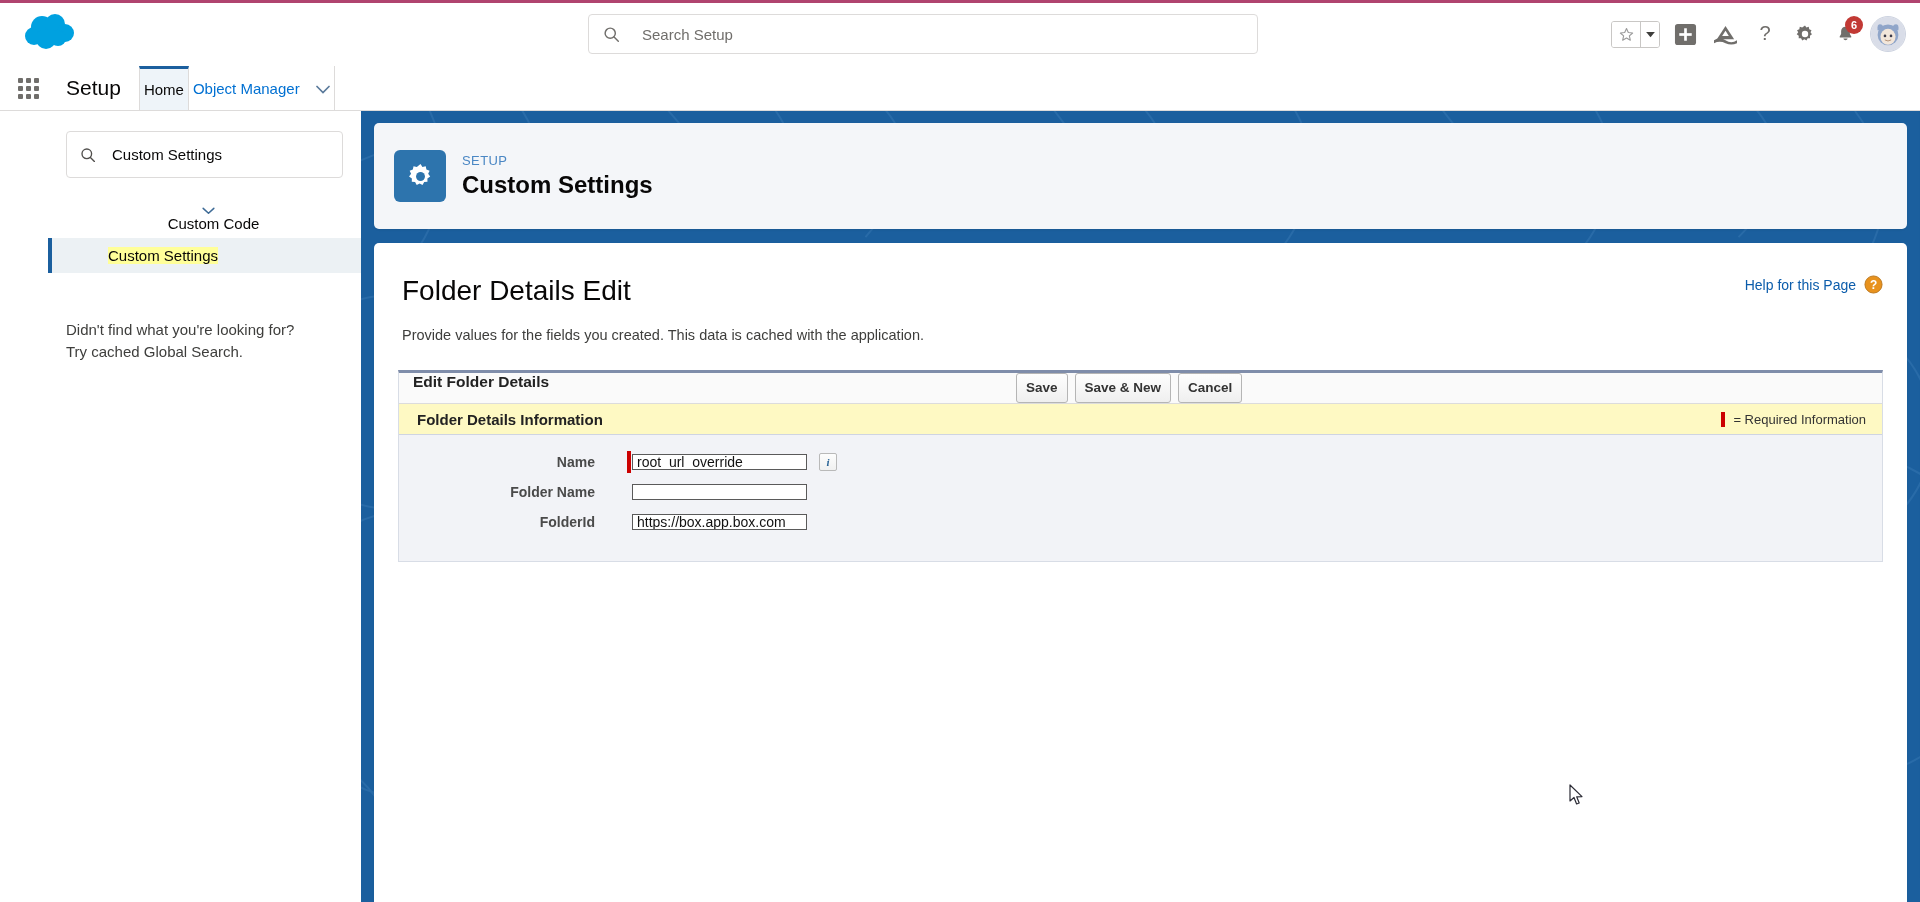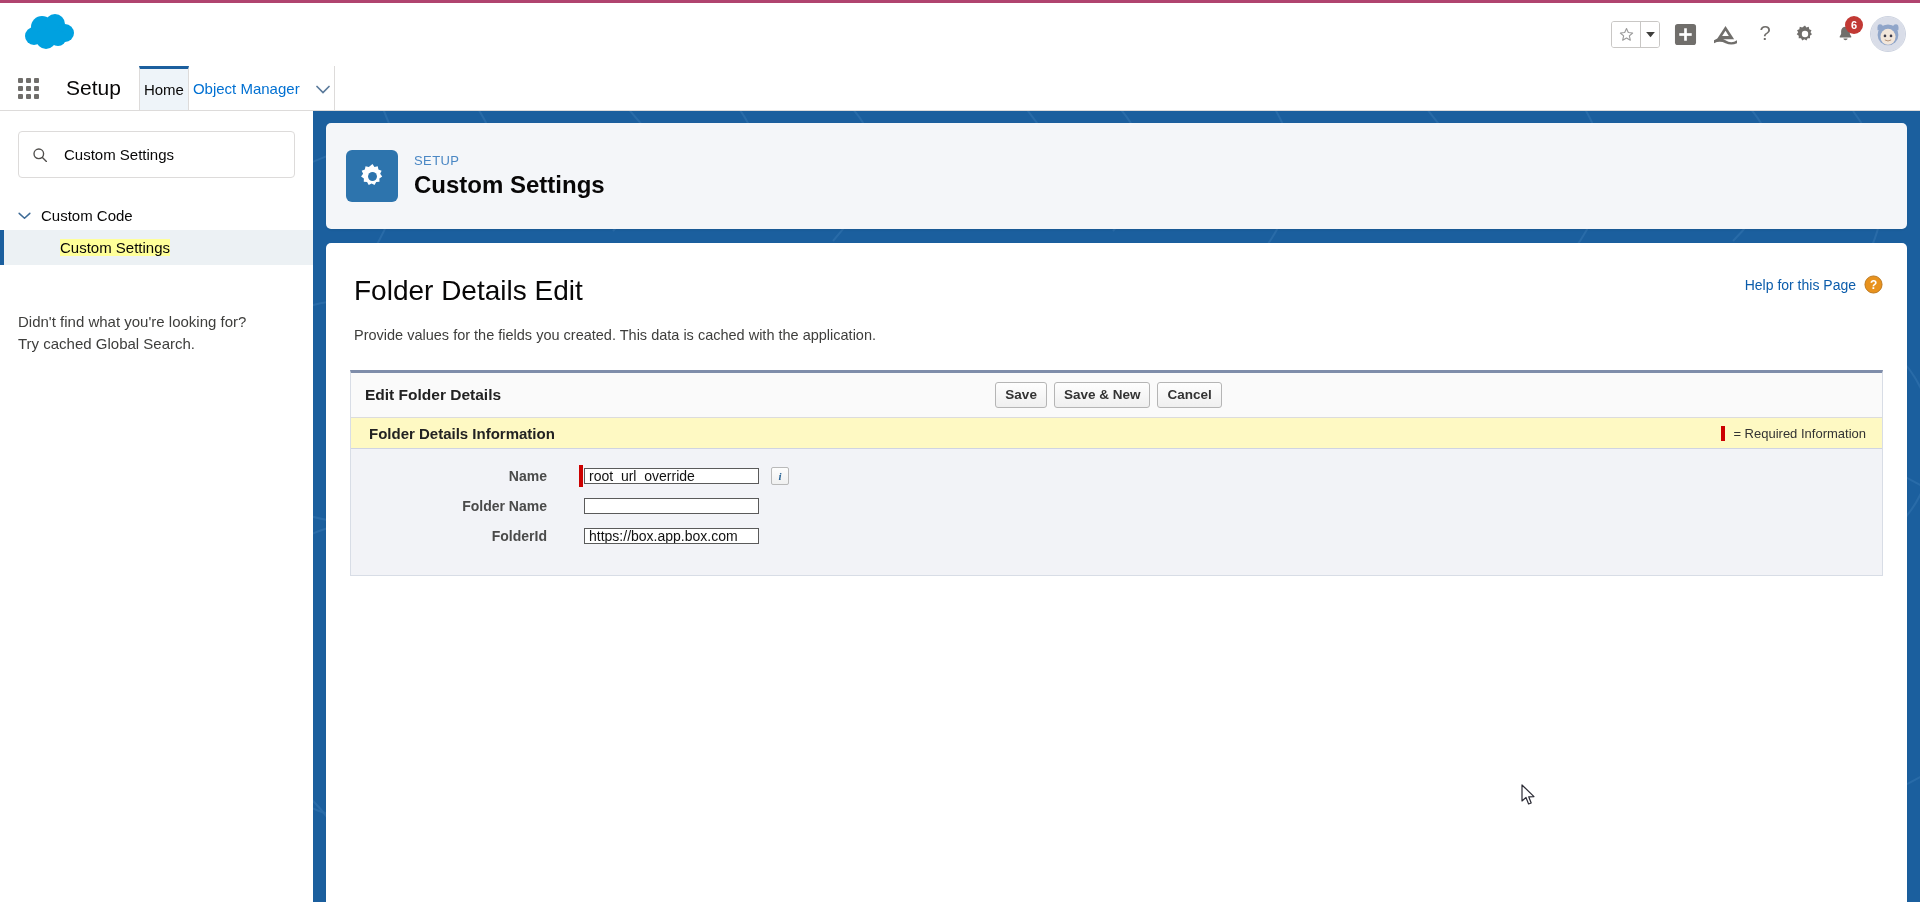--- a/index.html
+++ b/index.html
@@ -153,20 +153,21 @@
     border-left: 1px solid #dddbda;
   }
   .nav-tab .caret { margin-left: 16px; }
 
   
   .body-wrap {
     position: relative;
     height: 791px;
     display: flex;
     background: #fff;
+    margin-left: 48px;
   }
 
   
   .sidebar {
     width: 313px;
     flex: none;
     background: #fff;
     padding: 20px 18px 0 18px;
     position: relative;
   }
@@ -188,20 +189,21 @@
     font-family: "Liberation Sans", sans-serif;
     background: transparent;
   }
   .tree { margin-top: 23px; margin-left: -18px; margin-right: -18px; }
   .tree-branch {
     display: flex; align-items: center;
     padding: 6px 0 6px 18px;
     font-size: 15px;
     color: #080707;
     cursor: pointer;
+    flex-direction: column;
   }
   .tree-branch .chev { margin-right: 10px; display: flex; }
   .tree-leaf {
     padding: 9px 0 9px 60px;
     font-size: 15px;
     cursor: pointer;
   }
   .tree-leaf.selected {
     background: #ecf1f4;
     border-left: 4px solid #1b5f9e;
@@ -297,22 +299,22 @@
   }
 
   
   .form-block {
     margin-top: 27px;
     border: 1px solid #d8dde6;
     border-top: 3px solid #7f8daa;
     background: #fff;
   }
   .form-toolbar {
-    display: flex; align-items: center;
-    height: 45px;
+    display: flex; 
+    height: 31px;
     background: #fafafa;
     border-bottom: 1px solid #dcdcdc;
     padding: 0 14px 0 14px;
     gap: 12px;
   }
   .form-toolbar-title {
     font-size: 15.5px;
     font-weight: bold;
     color: #222;
   }
@@ -430,20 +432,31 @@
         <circle cx="35" cy="13" r="10"></circle>
         <circle cx="45" cy="22" r="9"></circle>
         <circle cx="14" cy="25" r="9"></circle>
         <circle cx="26" cy="28" r="10"></circle>
         <circle cx="38" cy="27" r="8"></circle>
         <rect x="14" y="20" width="32" height="14" rx="7"></rect>
       </g>
     </svg>
   </div>
 
+  <div class="search-wrap">
+    <div class="search-box">
+      <span class="search-icon">
+        <svg viewBox="0 0 20 20" width="17" height="17">
+          <circle cx="8.5" cy="8.5" r="6" fill="none" stroke="#706e6b" stroke-width="1.7"></circle>
+          <line x1="13" y1="13" x2="18" y2="18" stroke="#706e6b" stroke-width="1.7" stroke-linecap="round"></line>
+        </svg>
+      </span>
+      <input class="search-input" type="text" placeholder="Search Setup" style="">
+    </div>
+  </div>
 
   <div class="header-actions">
 
     <div class="fav-group">
       <div class="fav-star">
         <svg viewBox="0 0 20 20" width="15" height="15">
           <polygon points="10,2 12.4,7.4 18.2,8 13.8,11.9 15.1,17.6 10,14.6 4.9,17.6 6.2,11.9 1.8,8 7.6,7.4" fill="none" stroke="#9b9b9b" stroke-width="1.5" stroke-linejoin="round"></polygon>
         </svg>
       </div>
       <div class="fav-caret">

